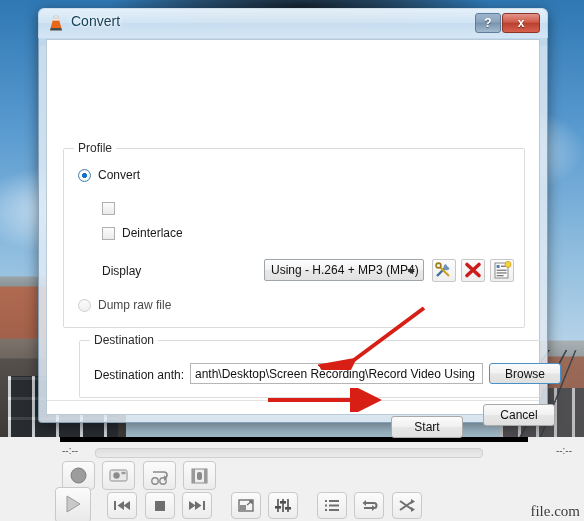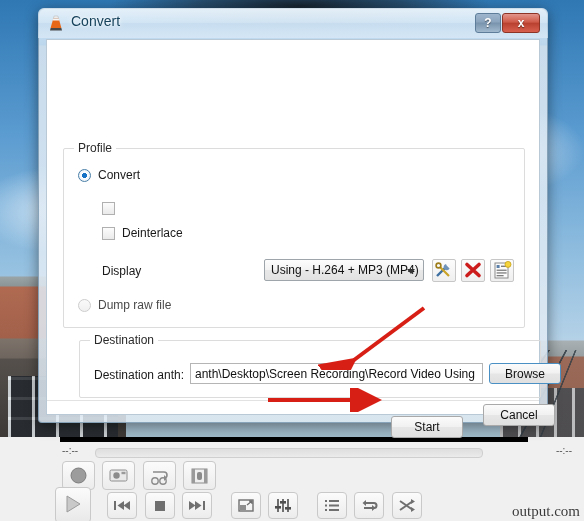--- a/index.html
+++ b/index.html
@@ -386,21 +386,21 @@
           <svg width="28" height="25" viewBox="0 0 28 25">
             <path d="M7 8 L20 17 M7 17 L20 8" stroke="#6f6f6f" stroke-width="2" fill="none"></path>
             <path d="M18 6 L22 8.5 L18 11 Z" fill="#6f6f6f"></path>
             <path d="M18 14 L22 16.5 L18 19 Z" fill="#6f6f6f"></path>
           </svg>
         </div>
       </div>
     </div>
 
 
-    <div class="watermark">output.com</div>
+    <div class="watermark">file.com</div>
   </div>
 
   <div class="dialog">
     <div class="dlg-frame"></div>
 
     <div class="titlebar">
       <div class="titlebar-glass"></div>
       <svg class="vlc-cone" viewBox="0 0 16 17">
         <path d="M6.2 1 H9.8 L10.6 3.4 H5.4 Z" fill="#f0f0f0" stroke="#b0b0b0" stroke-width="0.5"></path>
         <path d="M5.2 3.8 H10.8 L13.4 13 H2.6 Z" fill="#e8681a"></path>

